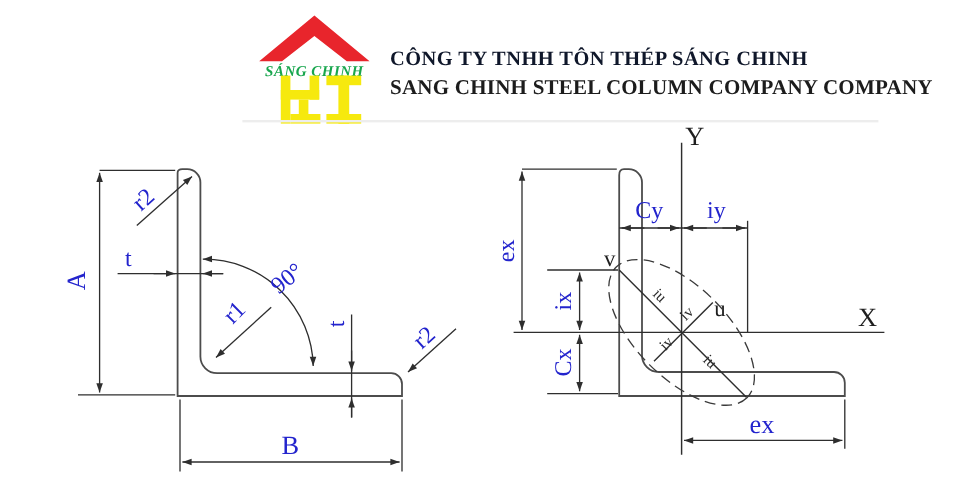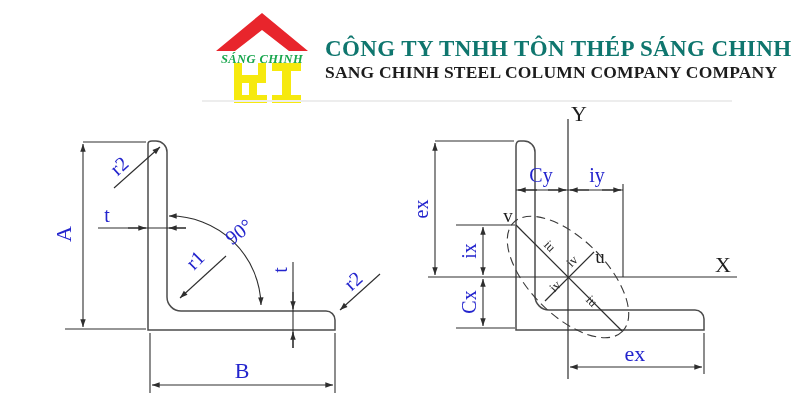--- a/index.html
+++ b/index.html
@@ -1,21 +1,21 @@
 <!DOCTYPE html>
 <html><head>
 <meta charset="utf-8">
 <style>
   html,body{margin:0;padding:0;background:#ffffff;}
   body{width:800px;height:413px;position:relative;overflow:hidden;
        font-family:"Liberation Serif", serif;}
   .abs{position:absolute;}
   
   #titles{left:281px;top:36px;position:absolute;white-space:nowrap;}
-  .title-vi{color:#0f766e;font-weight:bold;font-size:23px;letter-spacing:.4px;line-height:25px;}
+  .title-vi{color:#0f172a;font-weight:bold;font-size:17px;letter-spacing:.4px;line-height:25px;}
   .title-en{color:#1c1c1c;font-weight:bold;font-size:17.5px;letter-spacing:.2px;line-height:20px;margin-top:1px;}
   .hdr-rule{left:158px;top:100px;width:530px;height:2px;background:#ededed;position:absolute;}
   
   text{font-family:"Liberation Serif", serif;}
   .bl{fill:#2324cd;font-size:20px;}
   .bl-big{fill:#2324cd;font-size:22px;}
   .dk{fill:#1f1f1f;font-size:22px;}
   .dk-sm{fill:#1f1f1f;font-size:19px;}
   .dk-xs{fill:#2a2a2a;font-size:13px;}
   .dim{stroke:#2e2e2e;stroke-width:1.1;fill:none;}

